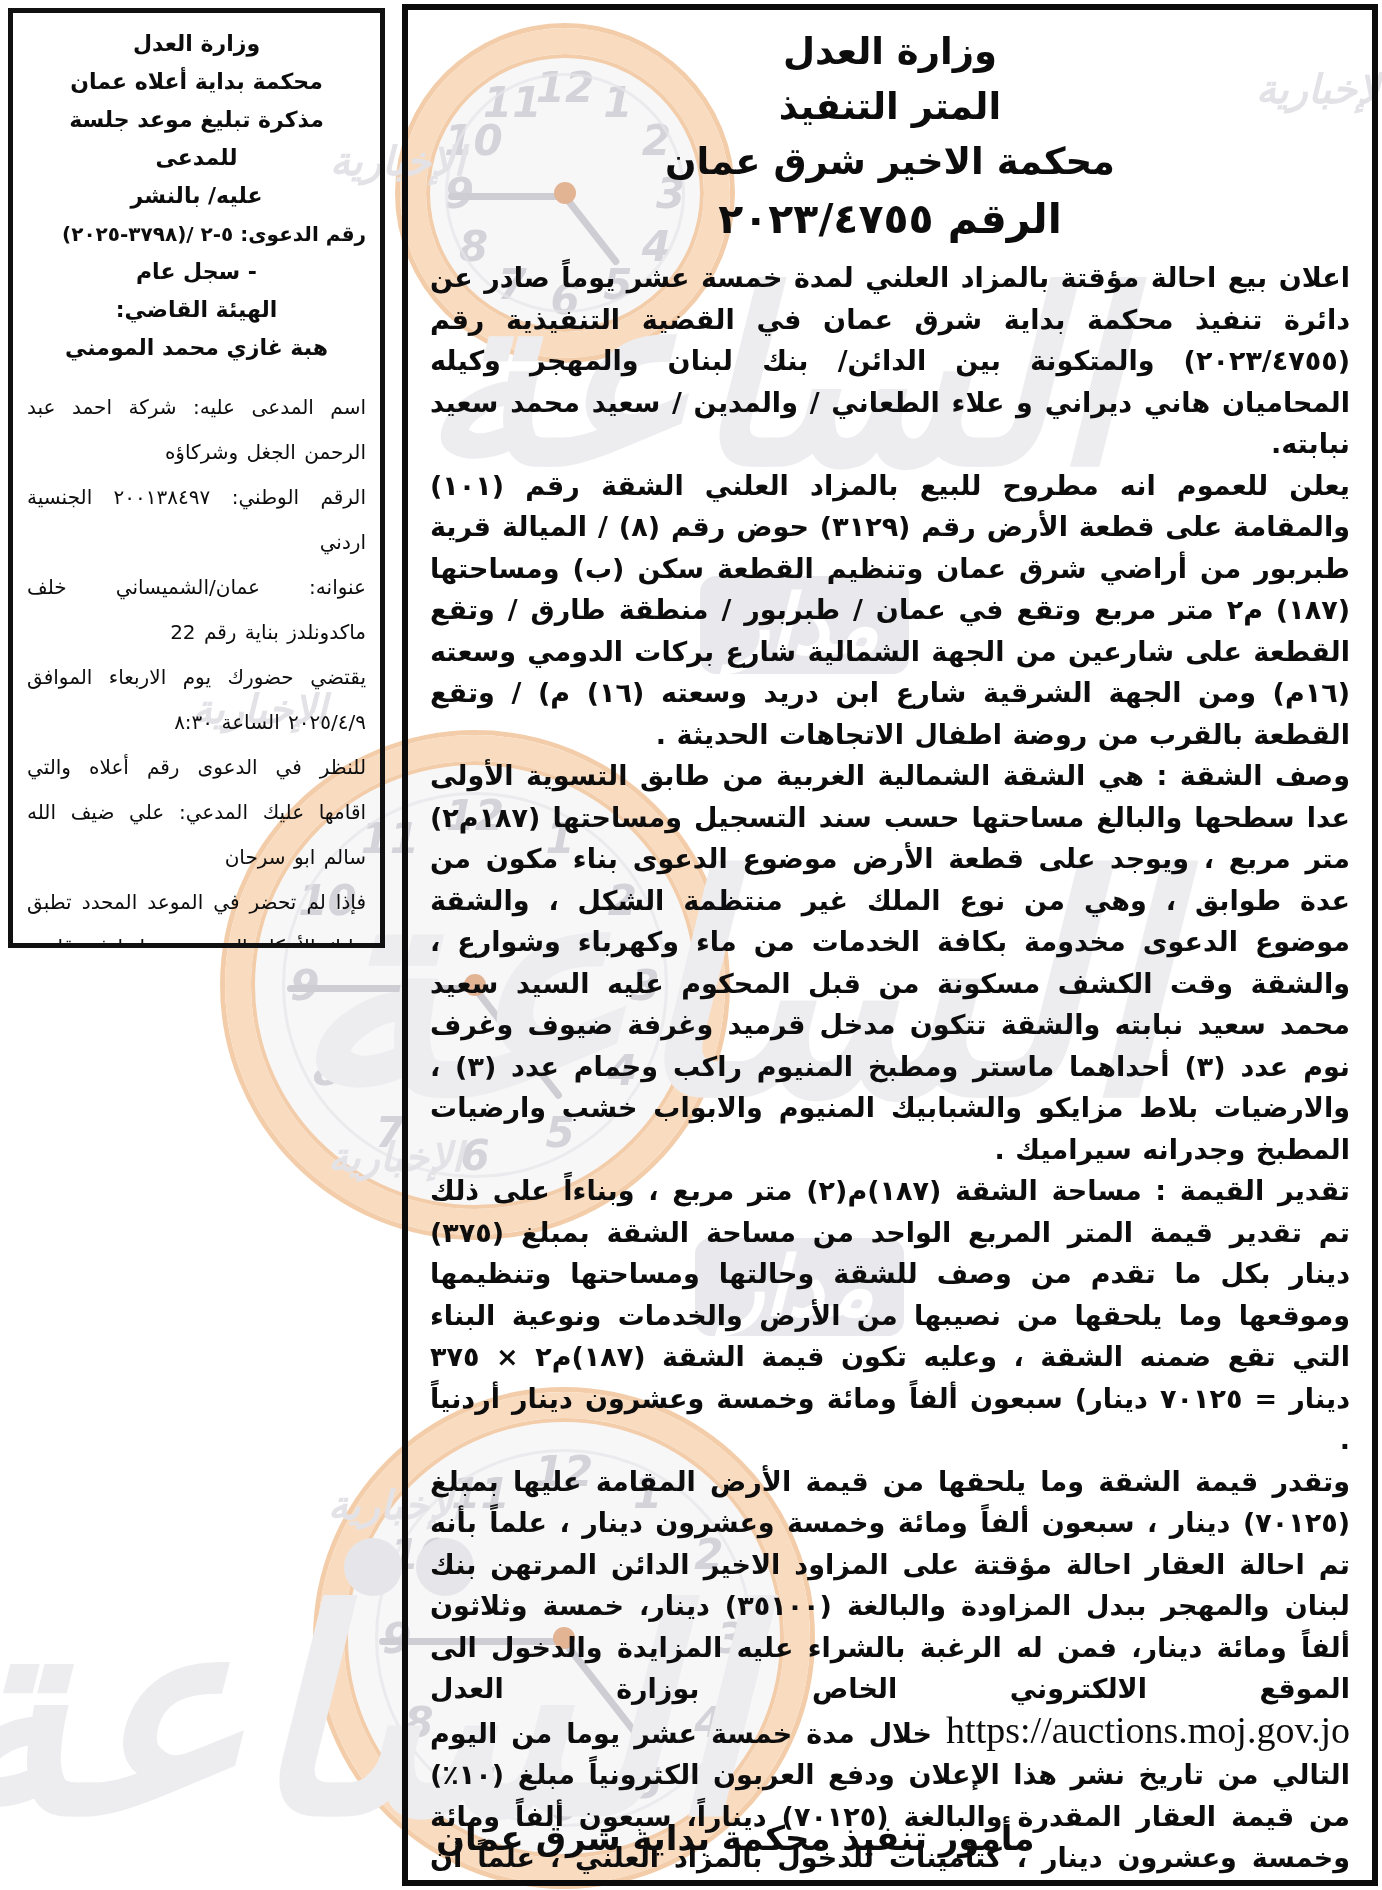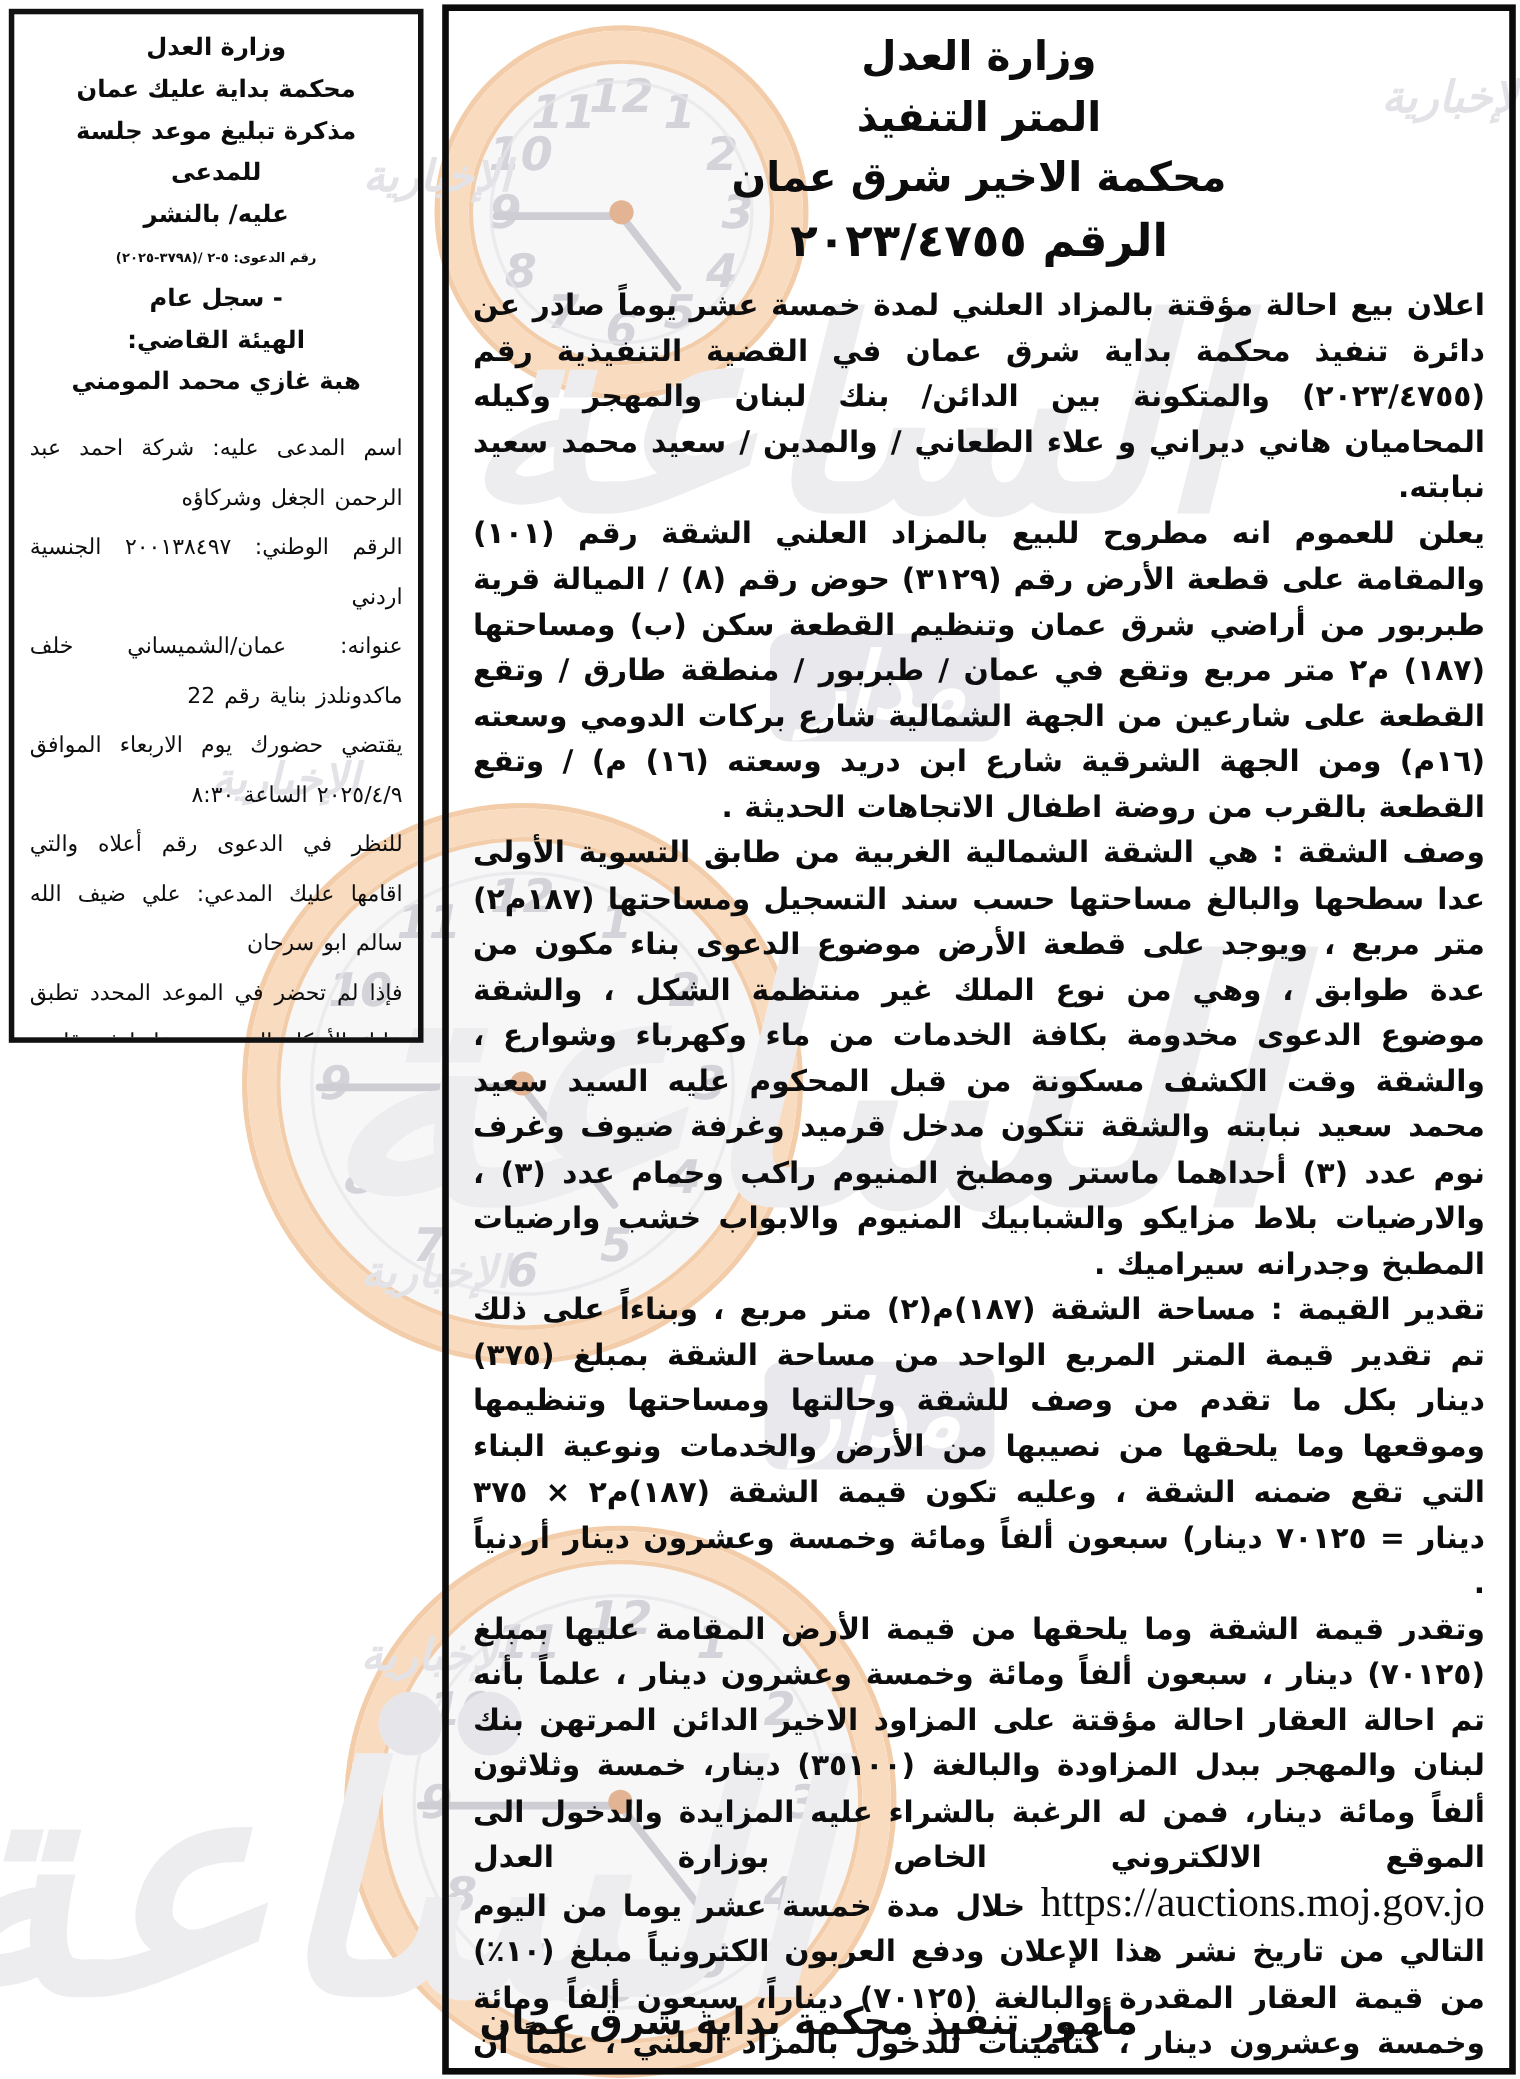--- a/index.html
+++ b/index.html
@@ -65,21 +65,21 @@
 
   
   .side-box {
     position:absolute; z-index:1; left:8px; top:8px; width:377px; height:940px;
     border:5px solid #111; box-sizing:border-box; background:transparent;
     padding:12px 14px; direction:rtl; overflow:hidden;
   }
   .side-header .sh {
     text-align:center; font-weight:bold; font-size:22px; line-height:38px;
   }
-  .side-header .sh-case { font-size:12px; }
+  .side-header .sh-case { font-size:20px;text-align:right; }
   .side-body { margin-top:18px; }
   .side-body p {
     margin:0; font-weight:normal; font-size:20px; line-height:45px;
     text-align:justify; word-spacing:2px;
   }
 
   
   .main-box {
     position:absolute; z-index:1; left:402px; top:4px; width:976px; height:1882px;
     border:6px solid #0b0b0b; box-sizing:border-box; background:transparent;
@@ -171,21 +171,21 @@
 
     <div class="wm-madar m1">مدار</div>
     <div class="wm-madar m2">مدار</div>
 
     <div class="wm-dotpair"><i></i><i></i></div>
   </div>
 
   <aside class="side-box">
     <div class="side-header">
       <div class="sh">وزارة العدل</div>
-      <div class="sh">محكمة بداية عليك عمان</div>
+      <div class="sh">محكمة بداية أعلاه عمان</div>
       <div class="sh">مذكرة تبليغ موعد جلسة للمدعى</div>
       <div class="sh">عليه/ بالنشر</div>
       <div class="sh sh-case">رقم الدعوى:  ٥-٢ /(٣٧٩٨-٢٠٢٥)</div>
       <div class="sh">- سجل عام</div>
       <div class="sh">الهيئة القاضي:</div>
       <div class="sh">هبة غازي محمد المومني</div>
     </div>
     <div class="side-body">
       <p>اسم المدعى عليه:  شركة احمد عبد الرحمن الجغل وشركاؤه</p>
       <p>الرقم الوطني: ٢٠٠١٣٨٤٩٧  الجنسية اردني</p>

